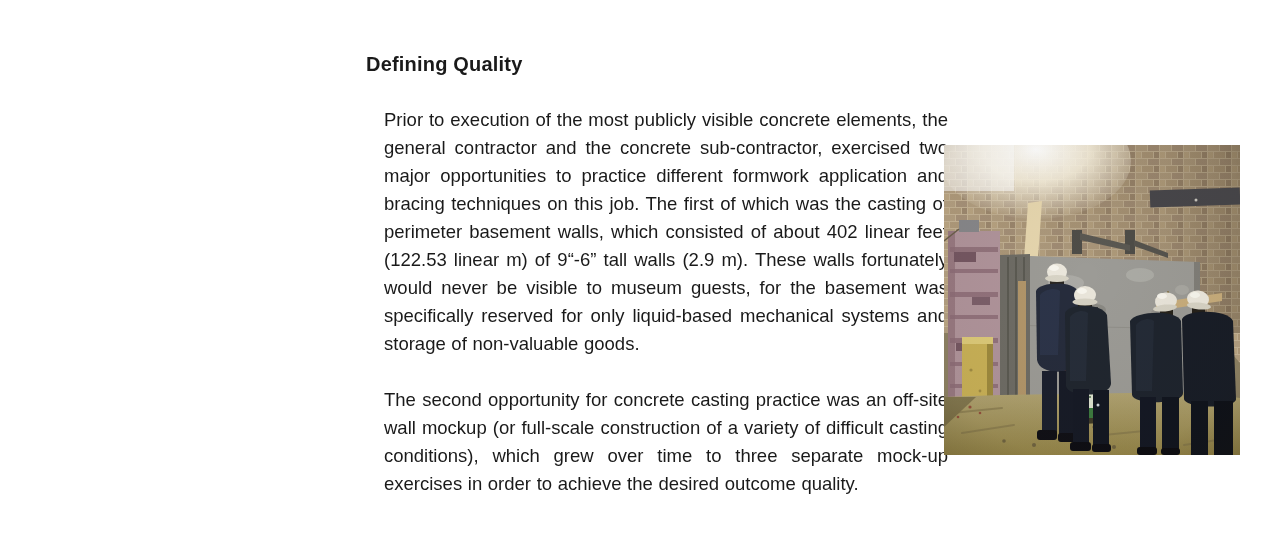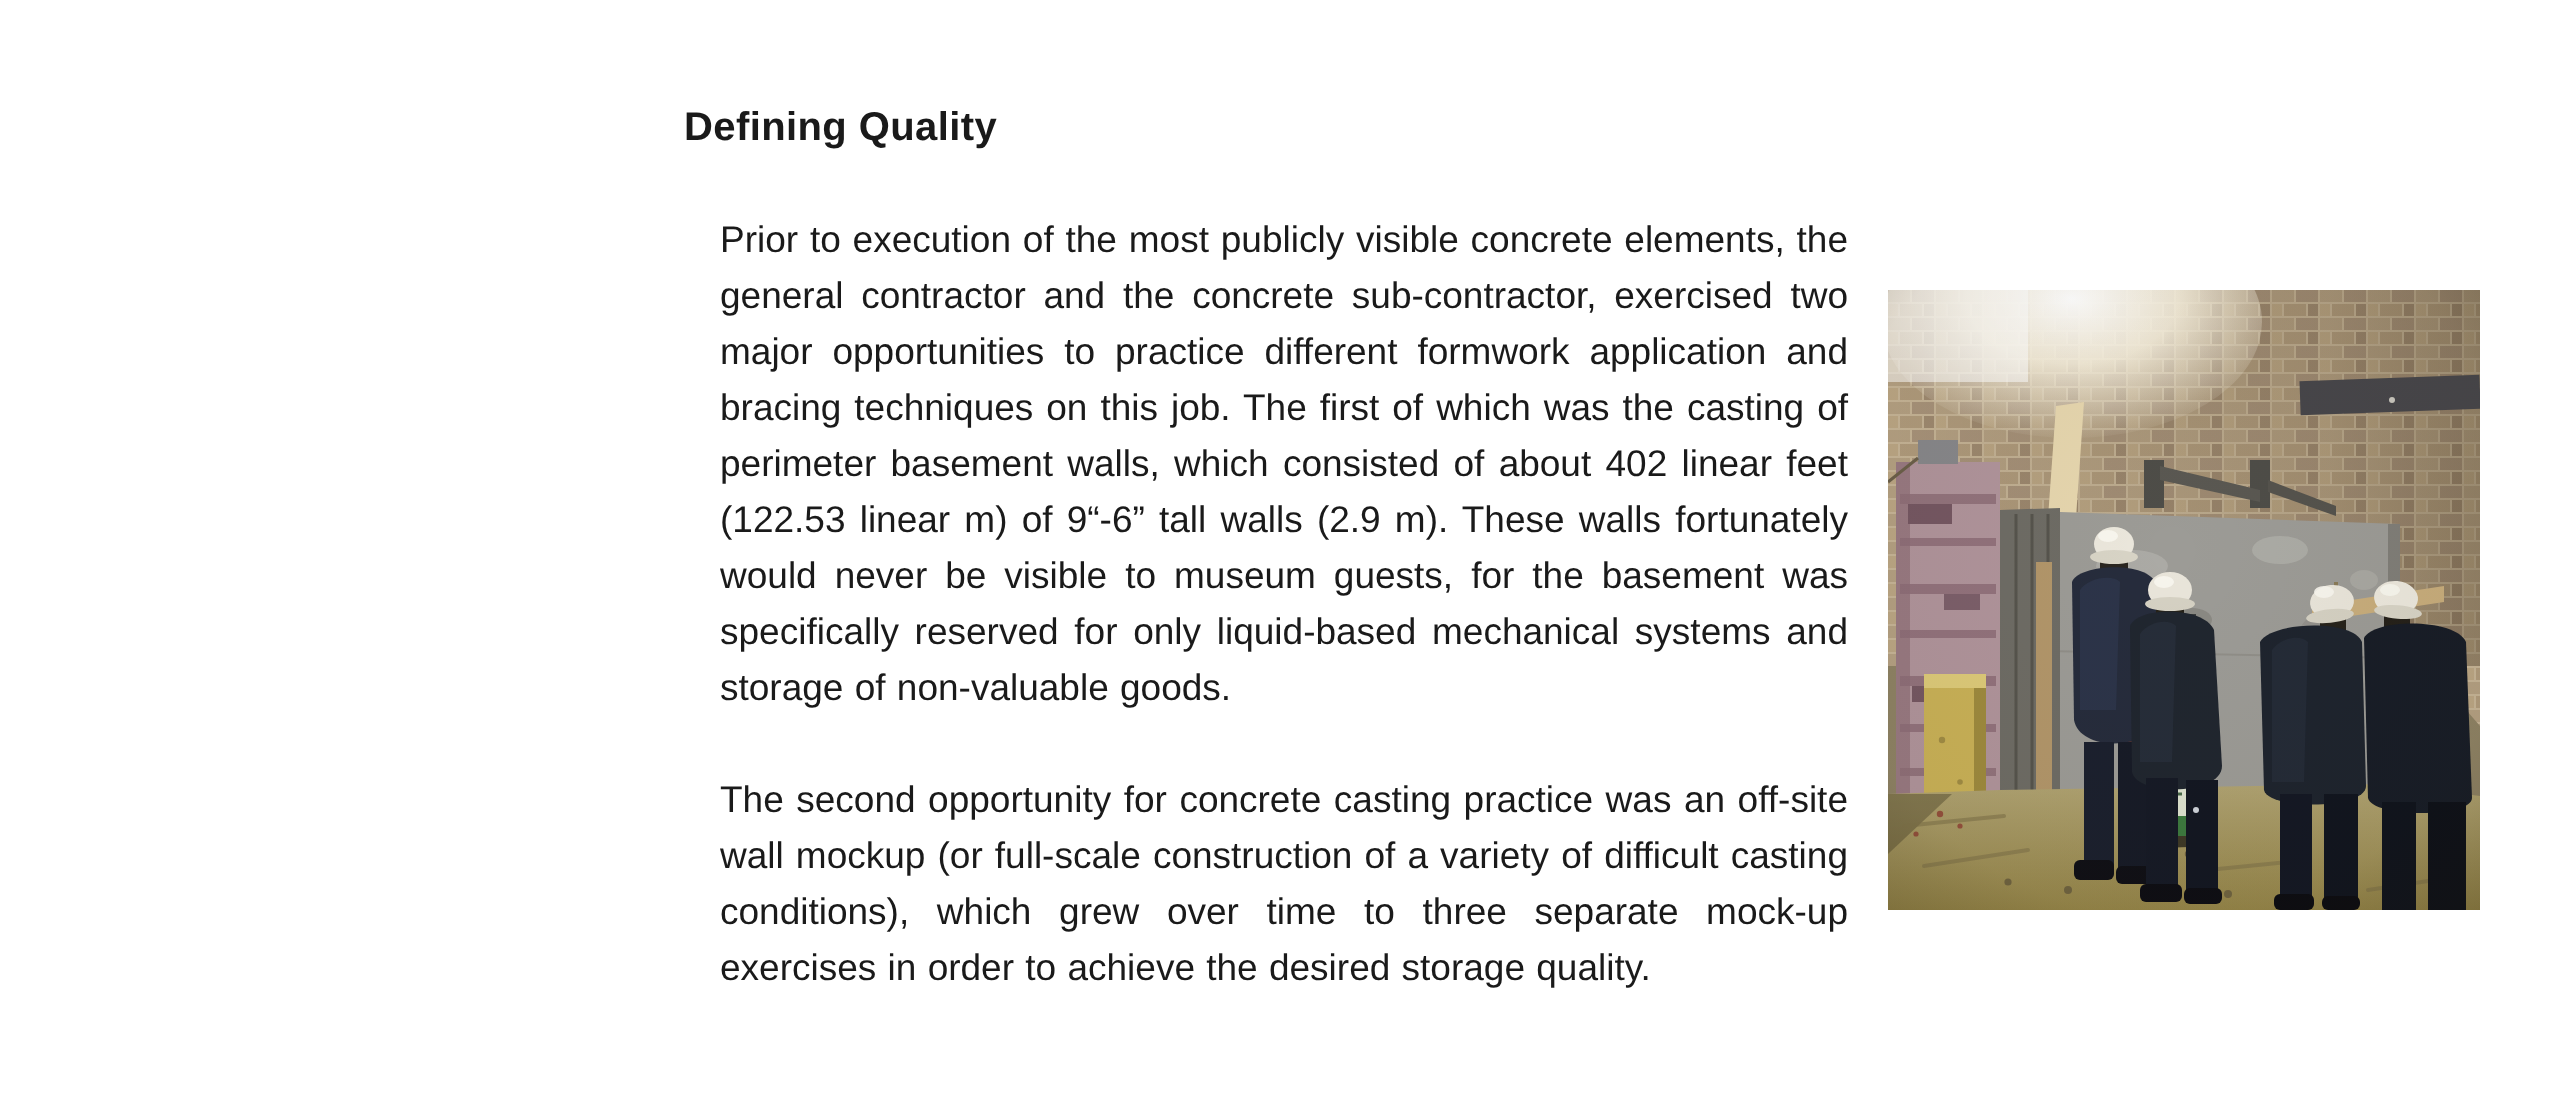--- a/index.html
+++ b/index.html
@@ -14,21 +14,21 @@
     -webkit-font-smoothing: antialiased;
   }
   .page {
     position: relative;
     width: 1280px;
     height: 550px;
     background: #ffffff;
   }
   .text-col {
     position: absolute;
-    left: 342px;
+    left: 366px;
     top: 50px;
     width: 582px;
   }
   .heading {
     font-size: 20px;
     font-weight: 700;
     letter-spacing: 0.2px;
     margin: 0;
     line-height: 28px;
   }
@@ -51,21 +51,21 @@
   .photo svg { width: 296px; height: 310px; display: block; }
 </style>
 </head>
 <body>
 
 <main class="page">
 
   <section class="text-col">
     <h2 class="heading">Defining Quality</h2>
     <p class="para">Prior to execution of the most publicly visible concrete elements, the general contractor and the concrete sub-contractor, exercised two major opportunities to practice different formwork application and bracing techniques on this job. The first of which was the casting of perimeter basement walls, which consisted of about 402 linear feet (122.53 linear m) of 9“-6” tall walls (2.9 m). These walls fortunately would never be visible to museum guests, for the basement was specifically reserved for only liquid-based mechanical systems and storage of non-valuable goods.</p>
-    <p class="para">The second opportunity for concrete casting practice was an off-site wall mockup (or full-scale construction of a variety of difficult casting conditions), which grew over time to three separate mock-up exercises in order to achieve the desired storage quality.</p>
+    <p class="para">The second opportunity for concrete casting practice was an off-site wall mockup (or full-scale construction of a variety of difficult casting conditions), which grew over time to three separate mock-up exercises in order to achieve the desired outcome quality.</p>
   </section>
 
   <figure class="photo" role="img" aria-label="Four workers in white hard hats and dark jackets stand on a dirt floor of a basement, inspecting cast concrete mock-up walls beneath an old brick wall">
     <svg viewBox="0 0 296 310" xmlns="http://www.w3.org/2000/svg" aria-hidden="true">
       <defs>
         <pattern id="brick" width="24" height="14" patternUnits="userSpaceOnUse">
           <rect width="24" height="14" fill="#c6b496"></rect>
           <rect x="0" y="0" width="11" height="6" fill="#b4a082"></rect>
           <rect x="12" y="0" width="11" height="6" fill="#a8937a"></rect>
           <rect x="6" y="7" width="11" height="6" fill="#b09b7c"></rect>

